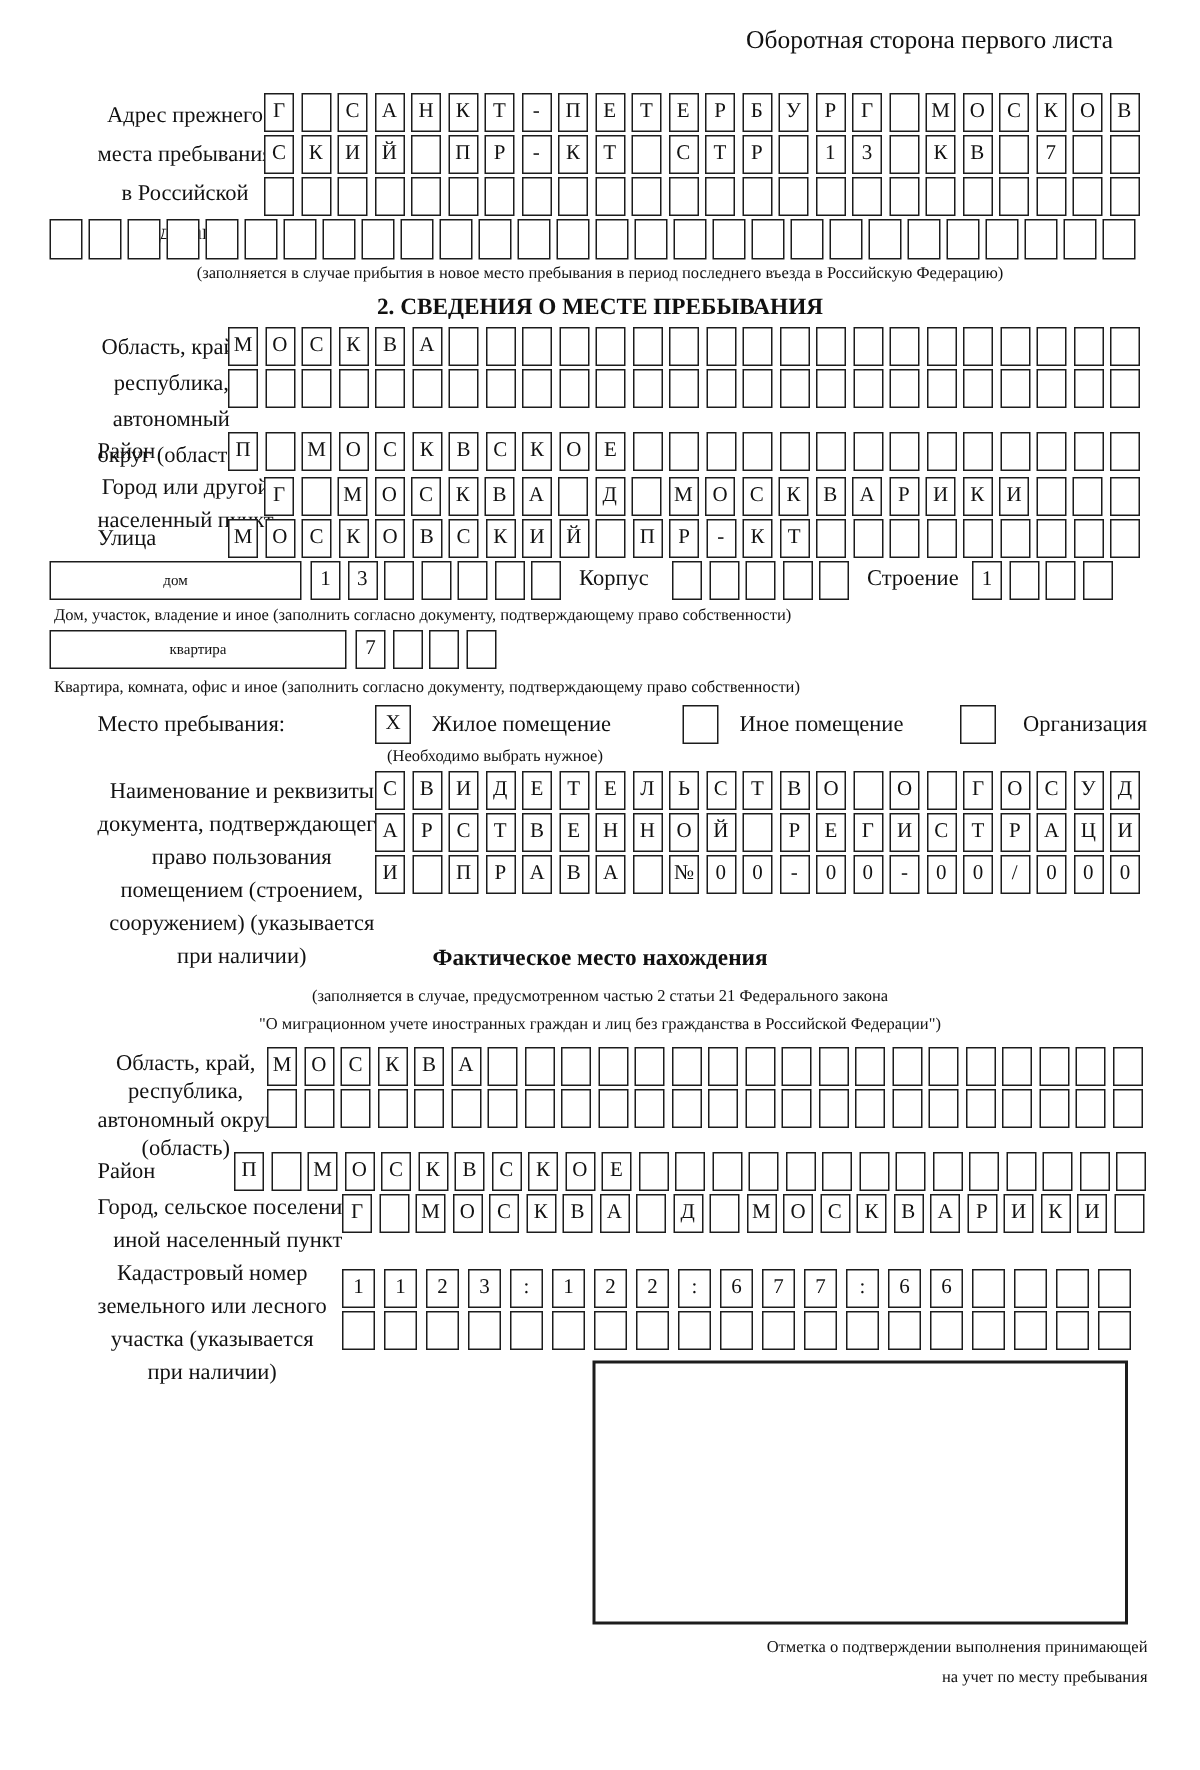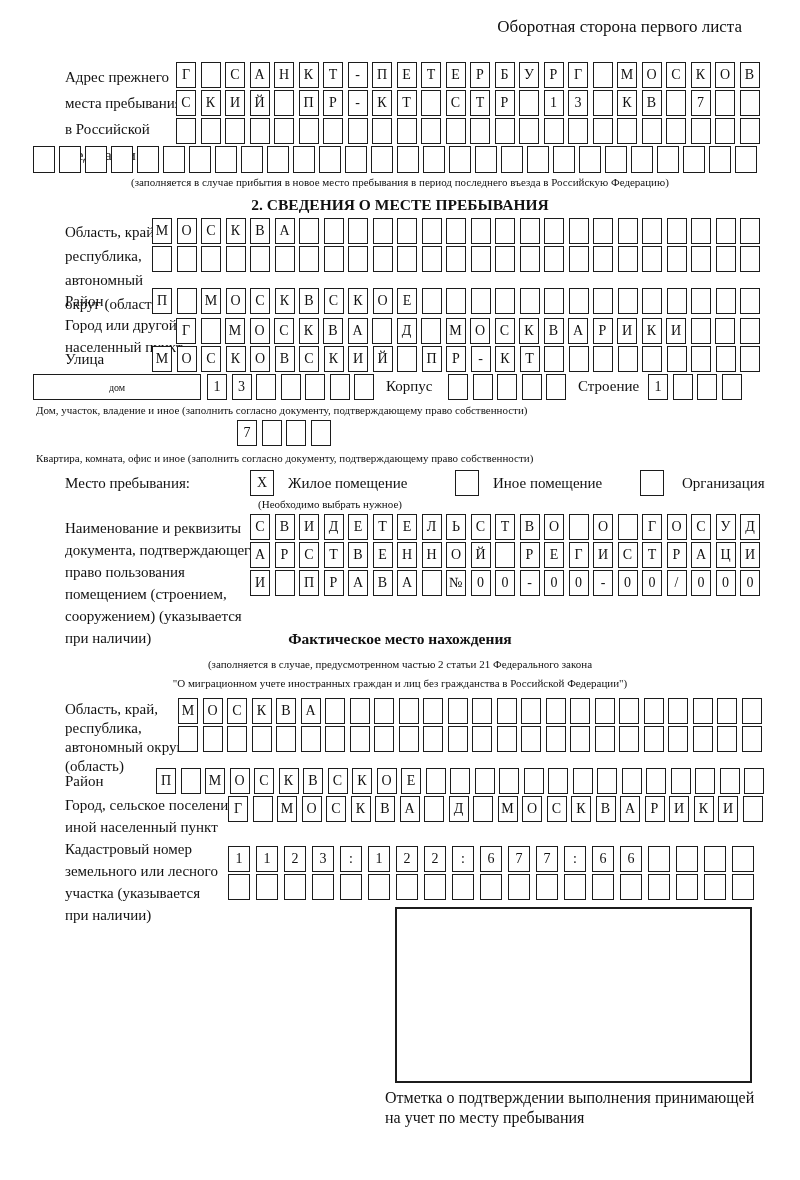--- a/index.html
+++ b/index.html
@@ -2,21 +2,21 @@
 <html><head>
 <meta charset="utf-8">
 <style>
   html,body{margin:0;padding:0;background:#fff;}
   .page{
     position:relative;width:800px;height:1180px;background:#ffffff;overflow:hidden;
     font-family:"Liberation Serif","DejaVu Serif",serif;color:#111;
   }
   .abs{position:absolute;}
   .hdr-note{font-size:17px;white-space:nowrap;}
-  .lbl{font-size:15px;line-height:22px;white-space:nowrap;}
+  .lbl{font-size:15px;line-height:22px;white-space:nowrap;text-align:center;}
   .lbl.lh26 div{line-height:26px;}
   .lbl.lh24 div{line-height:24px;}
   .lbl.lh19 div{line-height:19px;}
   .inline-lbl{font-size:15px;white-space:nowrap;}
   .caption{font-size:11px;white-space:nowrap;}
   .caption.center{left:0;width:800px;text-align:center;}
   .title{font-size:15.5px;font-weight:bold;left:0;width:800px;text-align:center;white-space:nowrap;}
   .cr{display:flex;gap:4.5px;}
   .cr .cell{
     box-sizing:border-box;flex:0 0 20px;width:20px;height:26px;
@@ -31,21 +31,21 @@
   .boxlabel{
     box-sizing:border-box;height:26px;border:1.5px solid #1c1c1c;
     display:flex;align-items:center;justify-content:center;
     font-size:10px;background:#fff;
   }
   .checkbox{
     box-sizing:border-box;width:24px;height:26px;border:1.5px solid #1c1c1c;
     display:flex;align-items:center;justify-content:center;font-size:14px;background:#fff;
   }
   .bigbox{box-sizing:border-box;border:2px solid #1c1c1c;background:#fff;}
-  .note-block{font-size:16px;line-height:20px;text-align:left;}
+  .note-block{font-size:11px;line-height:20px;text-align:right;}
 </style>
 </head>
 <body>
 
 <div class="page">
 
   <div class="abs hdr-note" style="top:17px;right:58px">Оборотная сторона первого листа</div>
 
   <div class="abs lbl lh26" style="left:65px;top:64px">
       <div>Адрес прежнего</div>
@@ -335,20 +335,21 @@
     </div>
   <div class="abs inline-lbl" style="left:578px;top:378px">Строение</div>
   <div class="abs cr" style="left:648px;top:374px">
       <span class="cell">1</span>
       <span class="cell"></span>
       <span class="cell"></span>
       <span class="cell"></span>
     </div>
   <div class="abs caption" style="left:36px;top:404px">Дом, участок, владение и иное (заполнить согласно документу, подтверждающему право собственности)</div>
 
+  <div class="abs boxlabel" style="left:33px;top:420px;width:198px">квартира</div>
   <div class="abs cr" style="left:237px;top:420px">
       <span class="cell">7</span>
       <span class="cell"></span>
       <span class="cell"></span>
       <span class="cell"></span>
     </div>
   <div class="abs caption" style="left:36px;top:452px">Квартира, комната, офис и иное (заполнить согласно документу, подтверждающему право собственности)</div>
 
   <div class="abs inline-lbl" style="left:65px;top:475px">Место пребывания:</div>
   <span class="abs checkbox" style="left:250px;top:470px">X</span>

